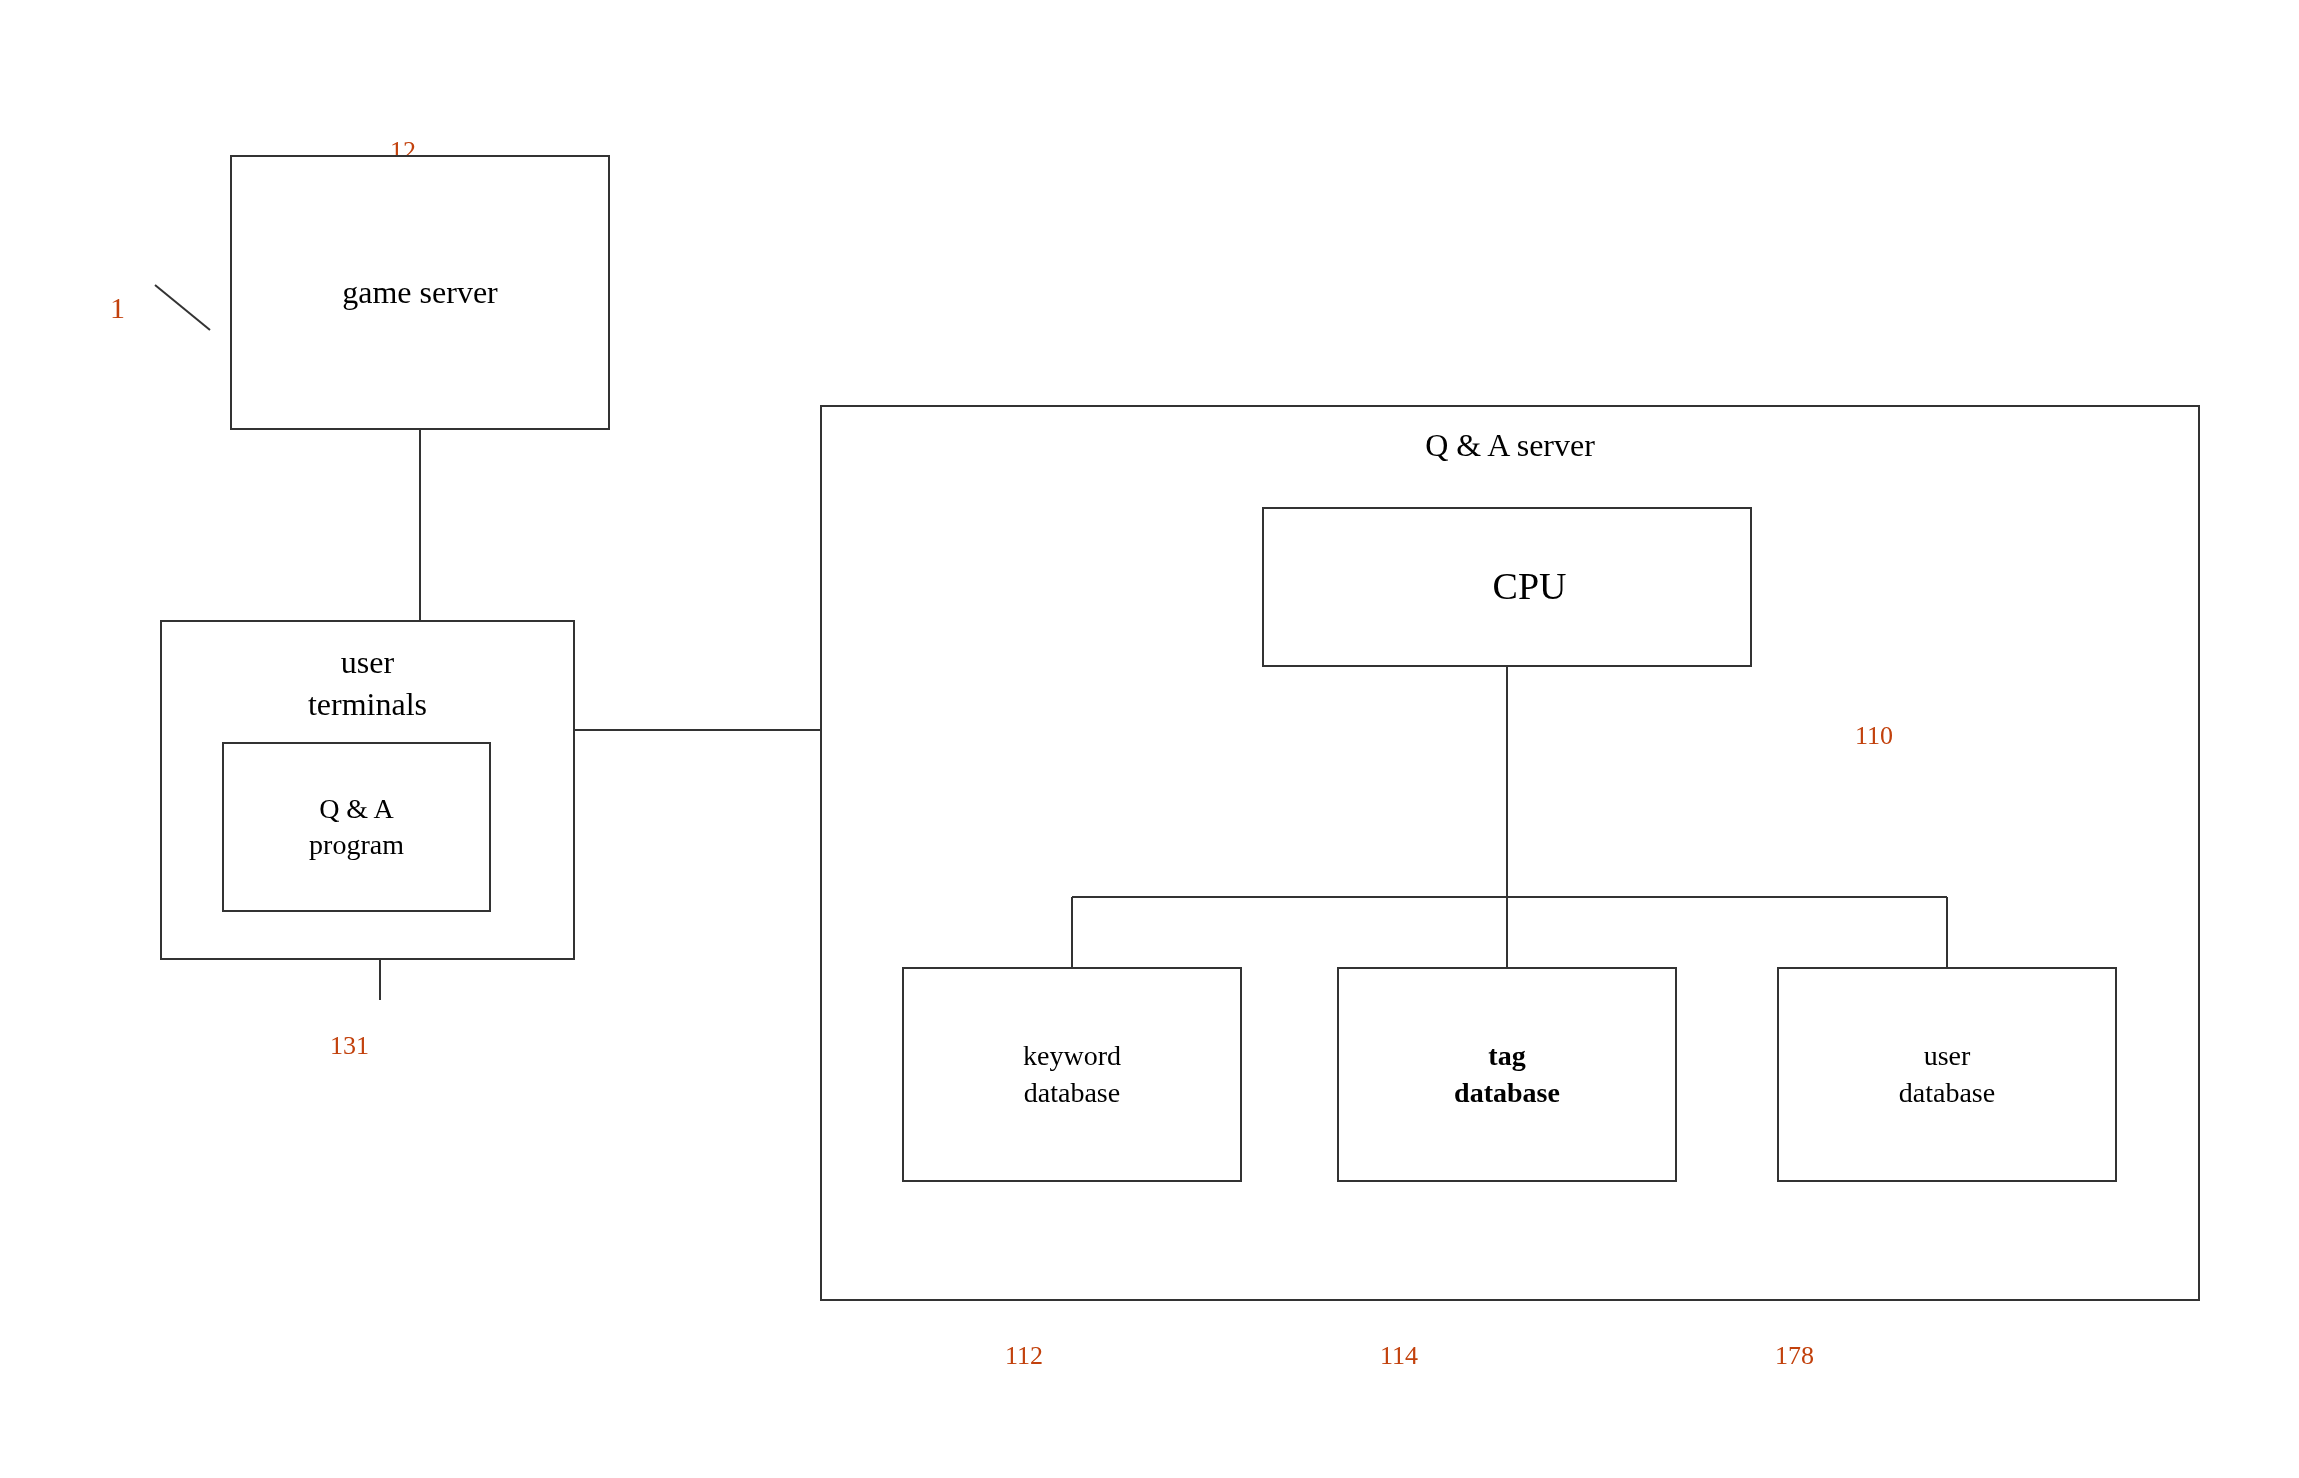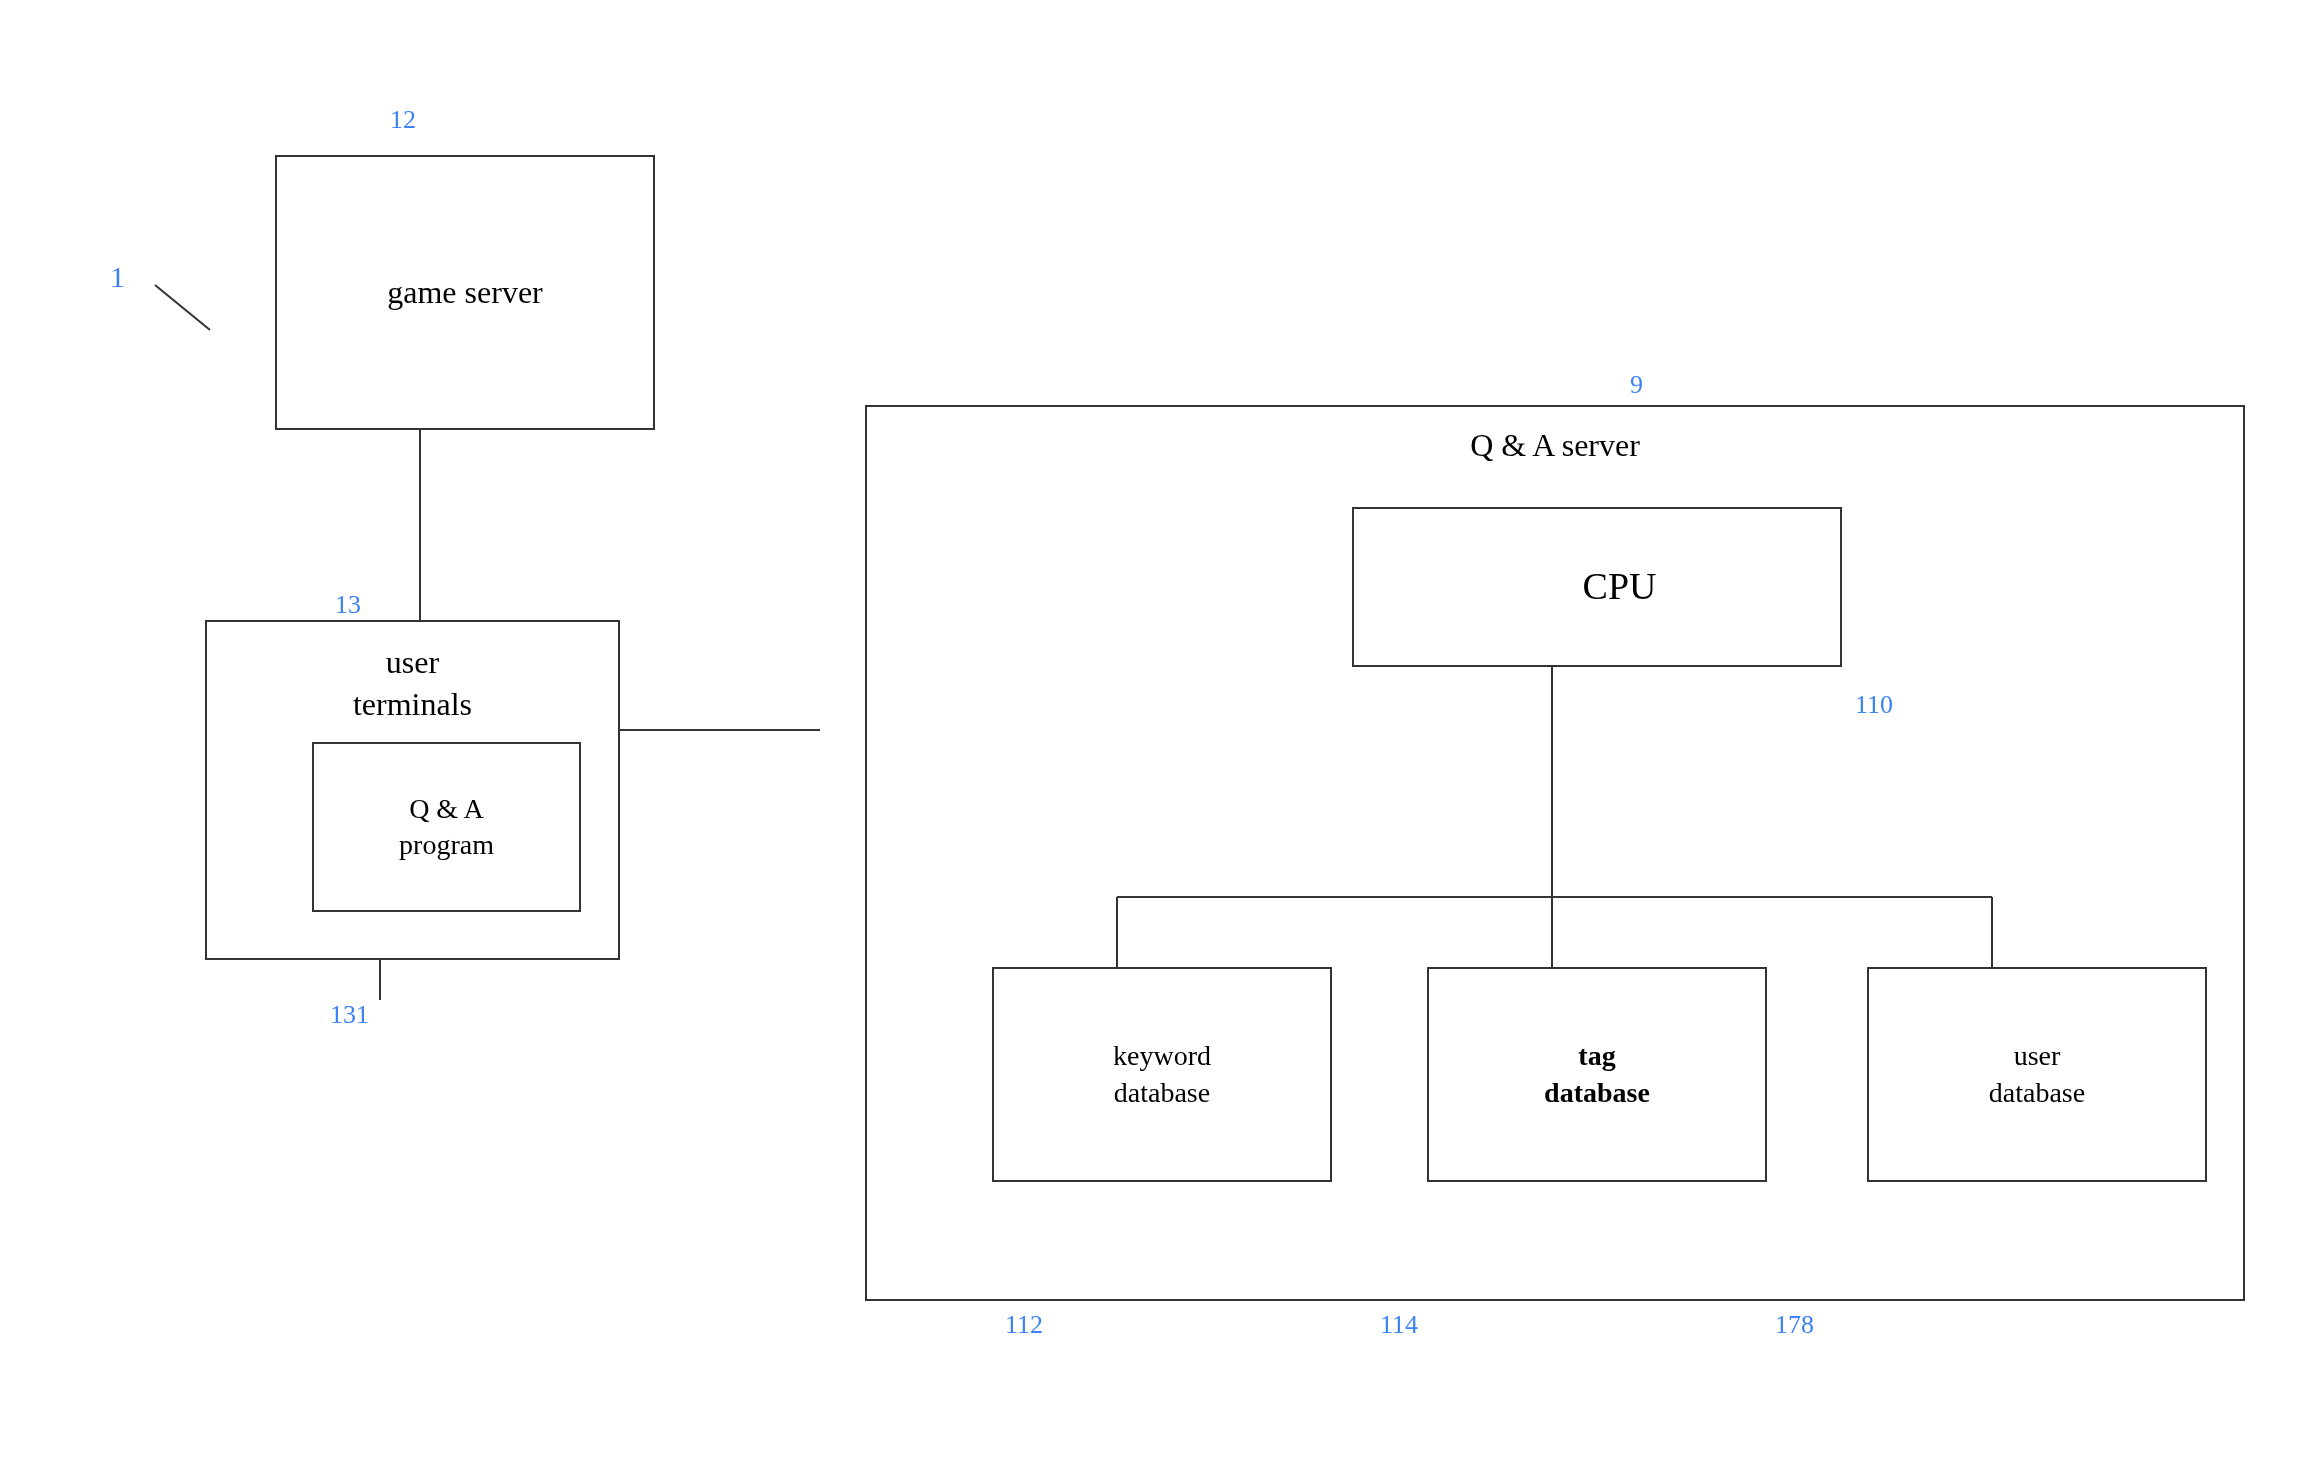--- a/index.html
+++ b/index.html
@@ -20,26 +20,26 @@
     .box {
       position: absolute;
       border: 2px solid #333;
       background: #fff;
       display: flex;
       align-items: center;
       justify-content: center;
       text-align: center;
       font-size: 28px;
       line-height: 1.3;
-      margin-left: 45px;
     }
     .label {
       position: absolute;
       font-size: 26px;
-      color: #3b82f6;
+      color: #c2410c;
+      margin-top: 31px;
     }
     svg.connections {
       position: absolute;
       top: 0; left: 0;
       width: 2299px;
       height: 1478px;
       pointer-events: none;
     }
     svg.connections line, svg.connections path {
       stroke: #333;

